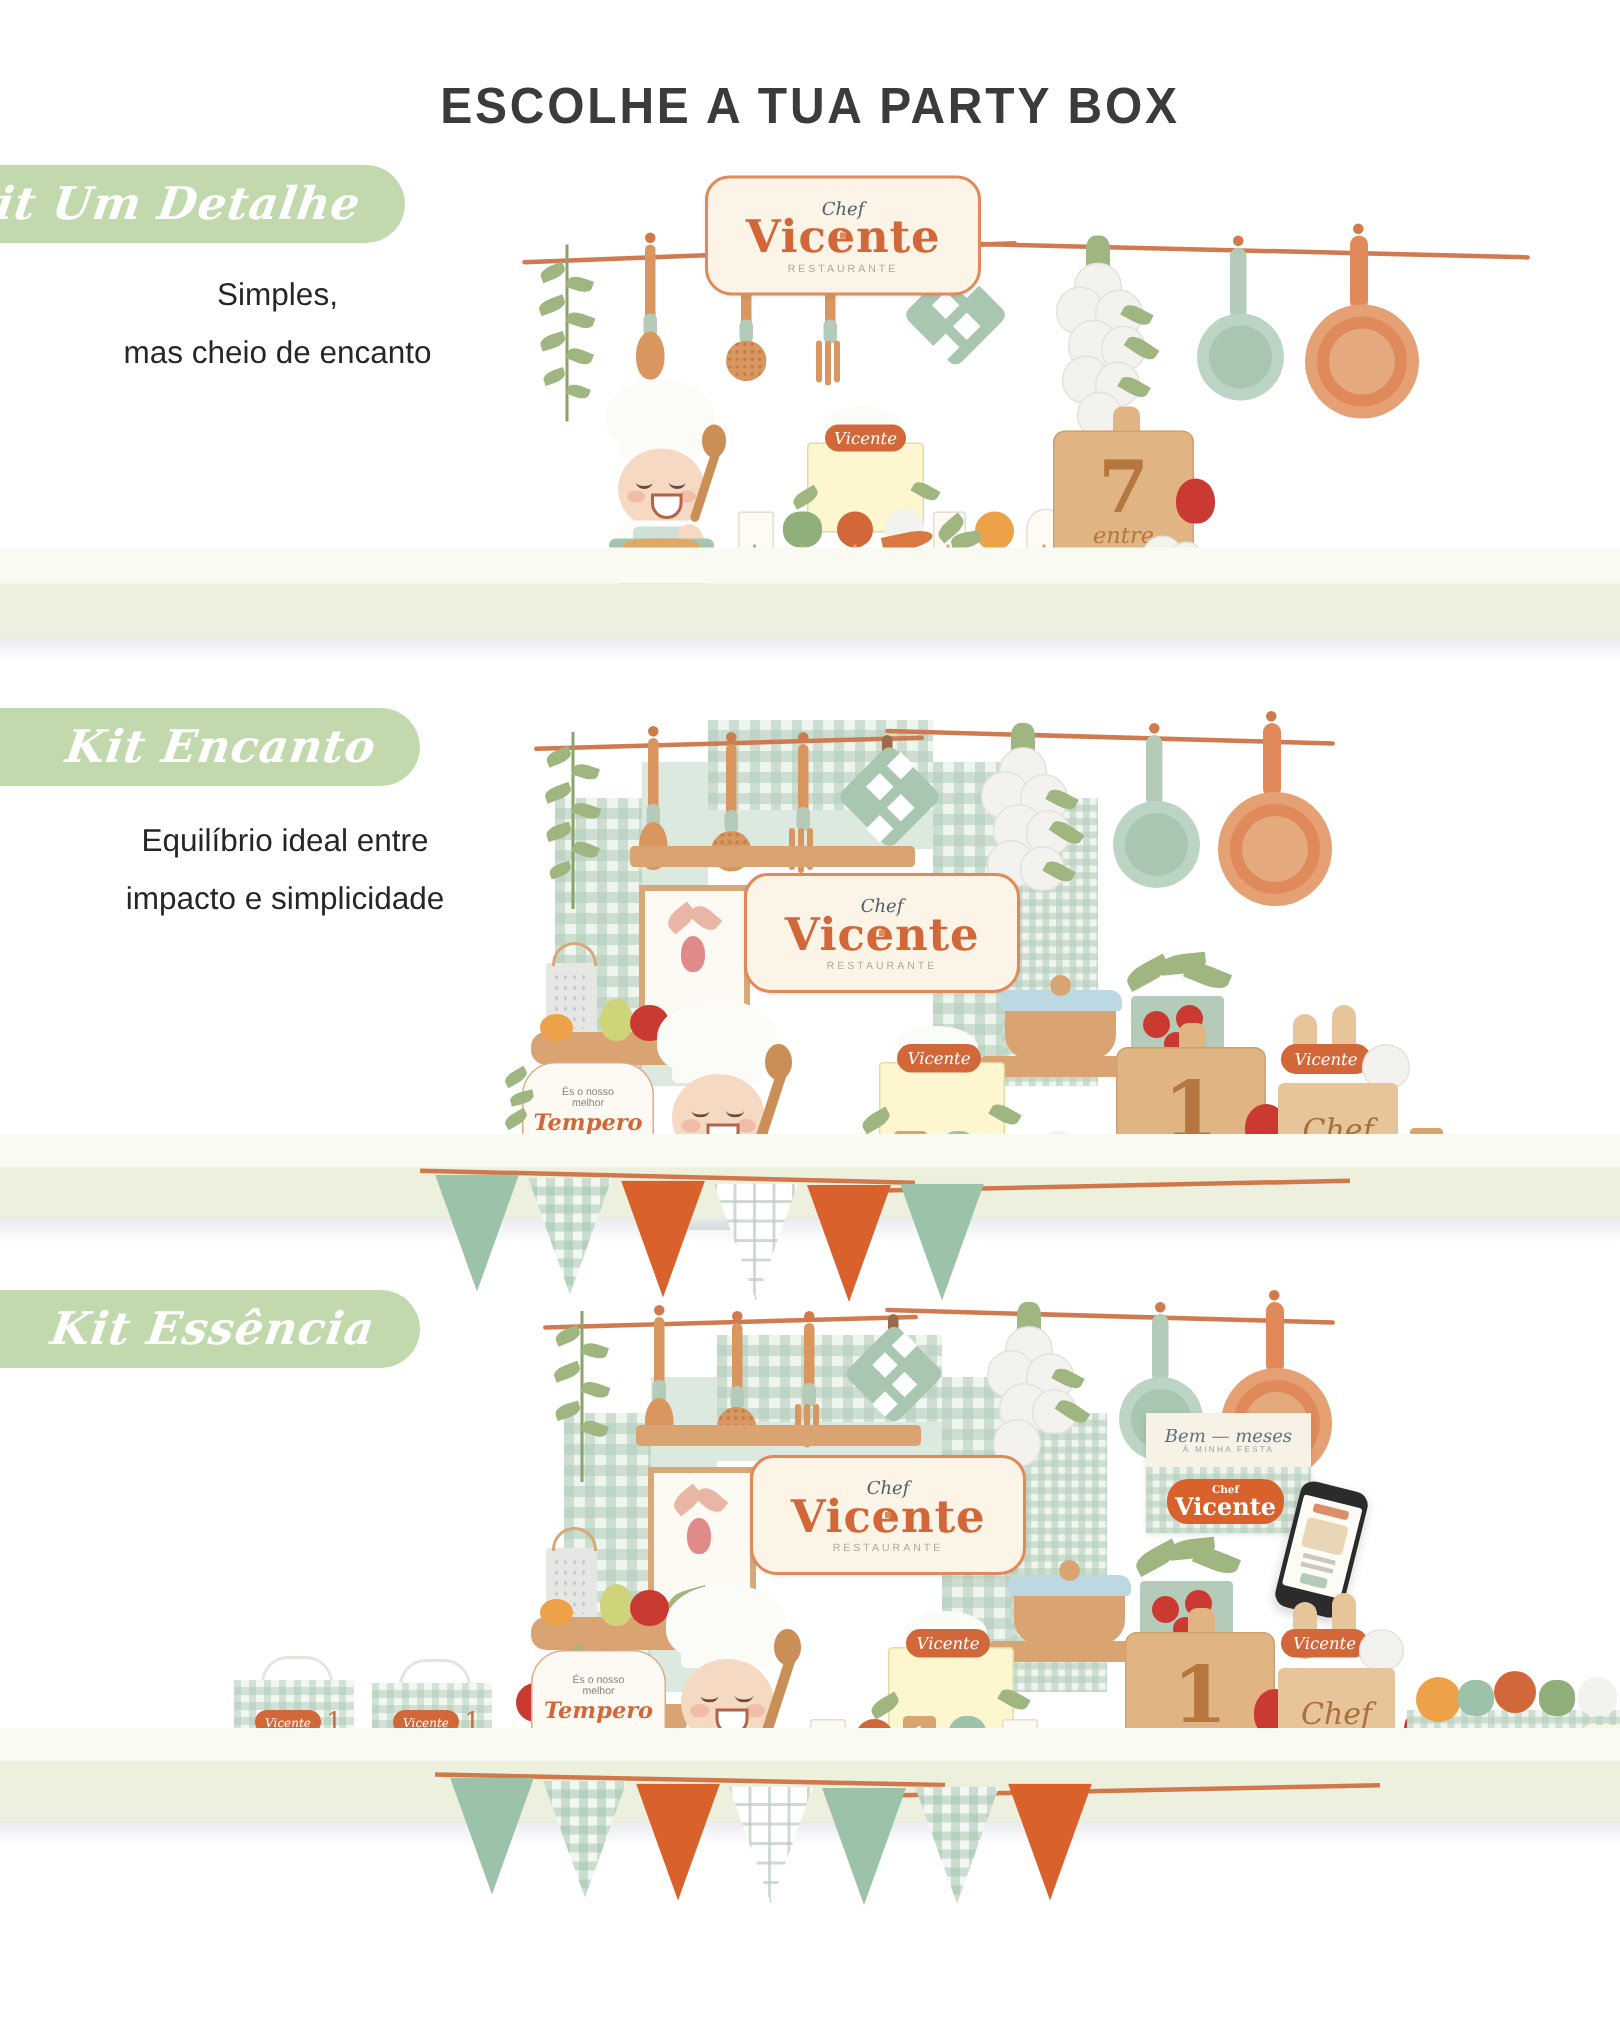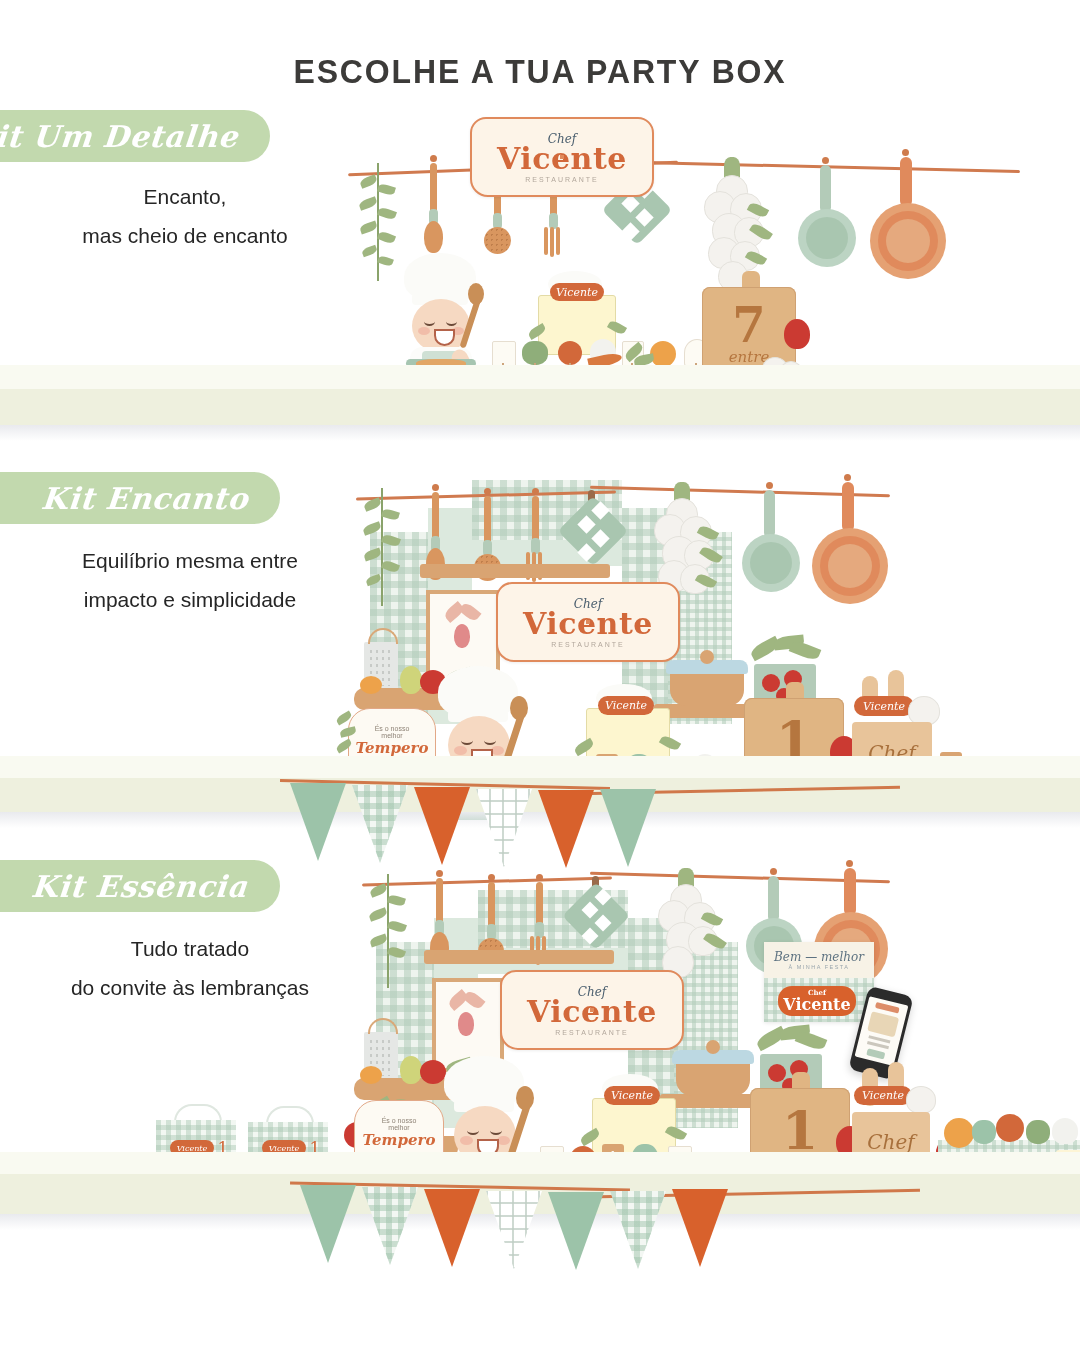--- a/index.html
+++ b/index.html
@@ -181,21 +181,21 @@
 
 <div class="page">
 
   <div class="page-title">ESCOLHE A TUA PARTY BOX</div>
 
   <div class="kit" style="top:0;height:430px;">
 
     <div class="kit-pill" style="top:110px;width:310px;">
       <span class="kit-pill-label">Kit Um Detalhe</span>
     </div>
-    <div class="kit-desc" style="left:40px;top:178px;width:290px;">Encanto,
+    <div class="kit-desc" style="left:40px;top:178px;width:290px;">Simples,
 mas cheio de encanto</div>
 
     <div class="scene" style="left:340px;top:105px;width:740px;height:290px;">
 
       <div class="rope" style="left:8px;top:62px;width:330px;transform:rotate(-2.2deg);"></div>
       <div class="rope" style="left:260px;top:60px;width:420px;transform:rotate(1.4deg);"></div>
 
       <div class="leafspr" style="left:18px;top:58px;width:40px;height:120px;">
         <div style="position:absolute;left:19px;top:0;width:2px;height:118px;background:#8aa36b;"></div>
         <div class="leaf" style="left:2px;top:14px;width:17px;height:9px;transform:rotate(-22deg);"></div>
@@ -346,21 +346,21 @@
     <div class="band-light" style="top:365px;height:24px;"></div>
     <div class="band-cream" style="top:389px;height:36px;"></div>
     <div class="band-shadow" style="top:425px;height:16px;"></div>
   </div>
 
   <div class="kit" style="top:430px;height:400px;">
 
     <div class="kit-pill" style="top:42px;width:320px;">
       <span class="kit-pill-label">Kit Encanto</span>
     </div>
-    <div class="kit-desc" style="left:30px;top:112px;width:320px;">Equilíbrio mesma entre
+    <div class="kit-desc" style="left:30px;top:112px;width:320px;">Equilíbrio ideal entre
 impacto e simplicidade</div>
 
     <div class="scene" style="left:260px;top:30px;width:820px;height:340px;">
 
       <div class="gingham" style="left:110px;top:72px;width:58px;height:192px;"></div>
       <div class="plainpanel" style="left:168px;top:48px;width:44px;height:216px;"></div>
       <div class="gingham" style="left:212px;top:20px;width:150px;height:60px;"></div>
       <div class="plainpanel" style="left:212px;top:80px;width:150px;height:26px;"></div>
       <div class="gingham" style="left:362px;top:48px;width:46px;height:216px;"></div>
       <div class="gingham small" style="left:408px;top:72px;width:64px;height:192px;"></div>
@@ -580,22 +580,20 @@
       <div class="flag-body f-orange" style="left:258px;top:15px;"></div>
       <div class="flag-body f-green" style="left:320px;top:14px;"></div>
     </div>
   </div>
 
   <div class="kit" style="top:830px;height:425px;">
 
     <div class="kit-pill" style="top:30px;width:320px;">
       <span class="kit-pill-label">Kit Essência</span>
     </div>
-    <div class="kit-desc" style="left:20px;top:100px;width:340px;">Tudo tratado
-do convite às lembranças</div>
 
     <div class="scene" style="left:250px;top:20px;width:830px;height:340px;">
 
       <div class="gingham" style="left:126px;top:92px;width:58px;height:186px;"></div>
       <div class="plainpanel" style="left:184px;top:68px;width:44px;height:210px;"></div>
       <div class="gingham" style="left:228px;top:40px;width:150px;height:58px;"></div>
       <div class="plainpanel" style="left:228px;top:98px;width:150px;height:26px;"></div>
       <div class="gingham" style="left:378px;top:68px;width:46px;height:210px;"></div>
       <div class="gingham small" style="left:424px;top:92px;width:64px;height:186px;"></div>
 
@@ -705,21 +703,21 @@
         <div class="veg" style="left:108px;top:44px;width:18px;height:18px;background:#cb3a32;"></div>
         <div class="veg" style="left:130px;top:40px;width:18px;height:18px;background:#cb3a32;"></div>
         <div class="veg" style="left:122px;top:58px;width:16px;height:16px;background:#cb3a32;"></div>
         <div class="leaf" style="left:96px;top:12px;width:30px;height:13px;transform:rotate(-28deg);"></div>
         <div class="leaf" style="left:120px;top:6px;width:30px;height:13px;transform:rotate(-6deg);"></div>
         <div class="leaf" style="left:136px;top:14px;width:30px;height:13px;transform:rotate(22deg);"></div>
       </div>
 
       <div class="welcome" style="left:514px;top:92px;width:110px;height:80px;">
         <div class="welcome-top" style="left:0;top:0;width:110px;height:36px;display:flex;flex-direction:column;align-items:center;justify-content:center;">
-          <span class="welcome-txt" style="font-size:12px;">Bem — melhor</span>
+          <span class="welcome-txt" style="font-size:12px;">Bem — meses</span>
           <span class="welcome-sub" style="font-size:5.5px;">À MINHA FESTA</span>
         </div>
         <div class="gingham small" style="left:0;top:36px;width:110px;height:44px;"></div>
         <div class="welcome-badge" style="left:14px;top:44px;width:78px;height:30px;">
           <b style="font-size:7px;line-height:7px;">Chef</b>
           <b style="font-size:16px;line-height:17px;">Vicente</b>
         </div>
       </div>
 
       <div class="phone" style="left:608px;top:140px;width:46px;height:86px;">

